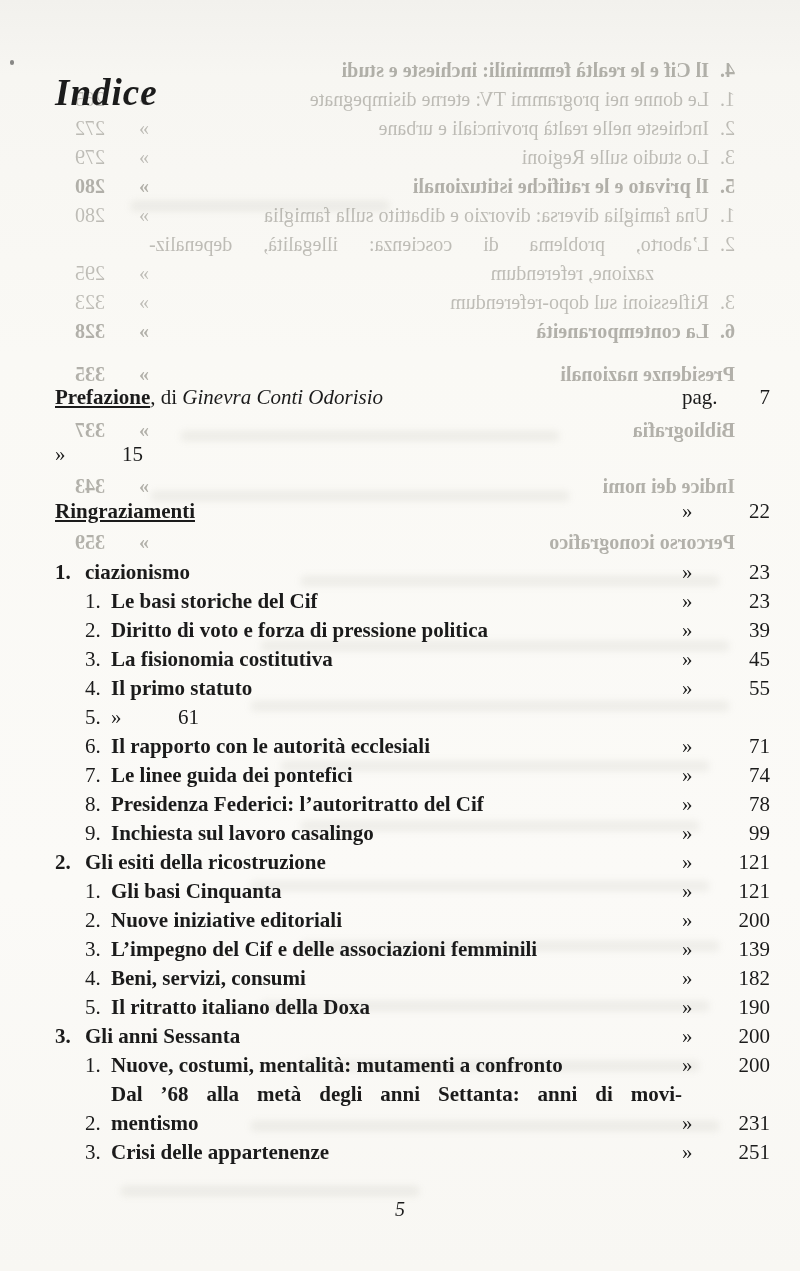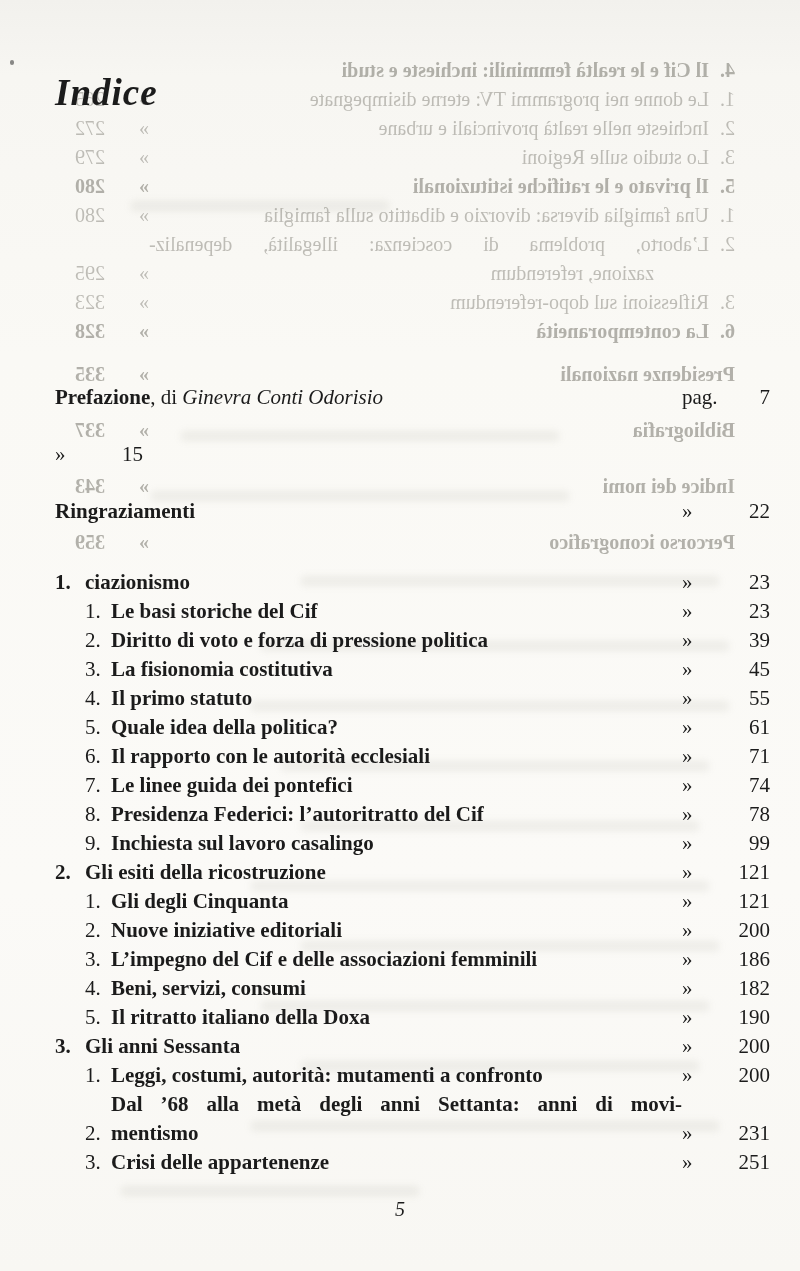--- a/index.html
+++ b/index.html
@@ -9,23 +9,23 @@
     font-family:"Liberation Serif","DejaVu Serif",serif;color:#1b1b1b;
   }
   .doc-title{position:absolute;top:46px;left:55px;font-size:37px;font-style:italic;letter-spacing:1px;}
   .folio{position:absolute;top:1198px;left:0;width:100%;text-align:center;font-style:italic;font-size:20px;}
 
   
   .main{position:absolute;top:385px;left:55px;width:715px;font-size:21px;}
   .row{display:flex;align-items:baseline;line-height:29px;}
   .row.multi{align-items:flex-end;}
   .fm{line-height:25px;margin-bottom:32px;}
-  .fm.last{margin-bottom:44px;}
+  .fm.last{margin-bottom:34px;}
   .fmtext{flex:1;}
-  .fmtext b{font-weight:bold;}
+  .fmtext b{font-weight:bold;text-decoration:underline;}
   .fmtext i{font-style:italic;}
   .pagecol{flex:0 0 88px;display:flex;justify-content:space-between;align-items:center;}
   .pnum{min-width:36px;text-align:right;}
   .cnum{flex:0 0 30px;font-weight:bold;}
   .ctitle{flex:1;font-weight:bold;}
   .items{margin-left:30px;}
   .inum{flex:0 0 26px;}
   .itext{flex:1;font-weight:bold;}
   .jline{text-align:justify;text-align-last:justify;}
 
@@ -251,21 +251,20 @@
         <div class="row">
             <span class="inum">4.</span>
             <span class="itext">Il primo statuto</span>
             <span class="pagecol">
               <span class="mark">»</span>
               <span class="pnum">55</span>
             </span>
           </div>
         <div class="row">
             <span class="inum">5.</span>
-            <span class="itext">Quale idea della politica?</span>
             <span class="pagecol">
               <span class="mark">»</span>
               <span class="pnum">61</span>
             </span>
           </div>
         <div class="row">
             <span class="inum">6.</span>
             <span class="itext">Il rapporto con le autorità ecclesiali</span>
             <span class="pagecol">
               <span class="mark">»</span>
@@ -304,40 +303,40 @@
         <span class="cnum">2.</span>
         <div class="ctitle">Gli esiti della ricostruzione</div>
         <span class="pagecol">
             <span class="mark">»</span>
             <span class="pnum">121</span>
           </span>
       </div>
       <div class="items">
         <div class="row">
             <span class="inum">1.</span>
-            <span class="itext">Gli degli Cinquanta</span>
+            <span class="itext">Gli basi Cinquanta</span>
             <span class="pagecol">
               <span class="mark">»</span>
               <span class="pnum">121</span>
             </span>
           </div>
         <div class="row">
             <span class="inum">2.</span>
             <span class="itext">Nuove iniziative editoriali</span>
             <span class="pagecol">
               <span class="mark">»</span>
               <span class="pnum">200</span>
             </span>
           </div>
         <div class="row">
             <span class="inum">3.</span>
             <span class="itext">L’impegno del Cif e delle associazioni femminili</span>
             <span class="pagecol">
               <span class="mark">»</span>
-              <span class="pnum">186</span>
+              <span class="pnum">139</span>
             </span>
           </div>
         <div class="row">
             <span class="inum">4.</span>
             <span class="itext">Beni, servizi, consumi</span>
             <span class="pagecol">
               <span class="mark">»</span>
               <span class="pnum">182</span>
             </span>
           </div>
@@ -357,21 +356,21 @@
         <span class="cnum">3.</span>
         <div class="ctitle">Gli anni Sessanta</div>
         <span class="pagecol">
             <span class="mark">»</span>
             <span class="pnum">200</span>
           </span>
       </div>
       <div class="items">
         <div class="row">
             <span class="inum">1.</span>
-            <span class="itext">Leggi, costumi, autorità: mutamenti a confronto</span>
+            <span class="itext">Nuove, costumi, mentalità: mutamenti a confronto</span>
             <span class="pagecol">
               <span class="mark">»</span>
               <span class="pnum">200</span>
             </span>
           </div>
         <div class="row multi">
           <span class="inum">2.</span>
           <div class="itext">
             <div class="jline">Dal ’68 alla metà degli anni Settanta: anni di movi-</div>
             <div>mentismo</div>

